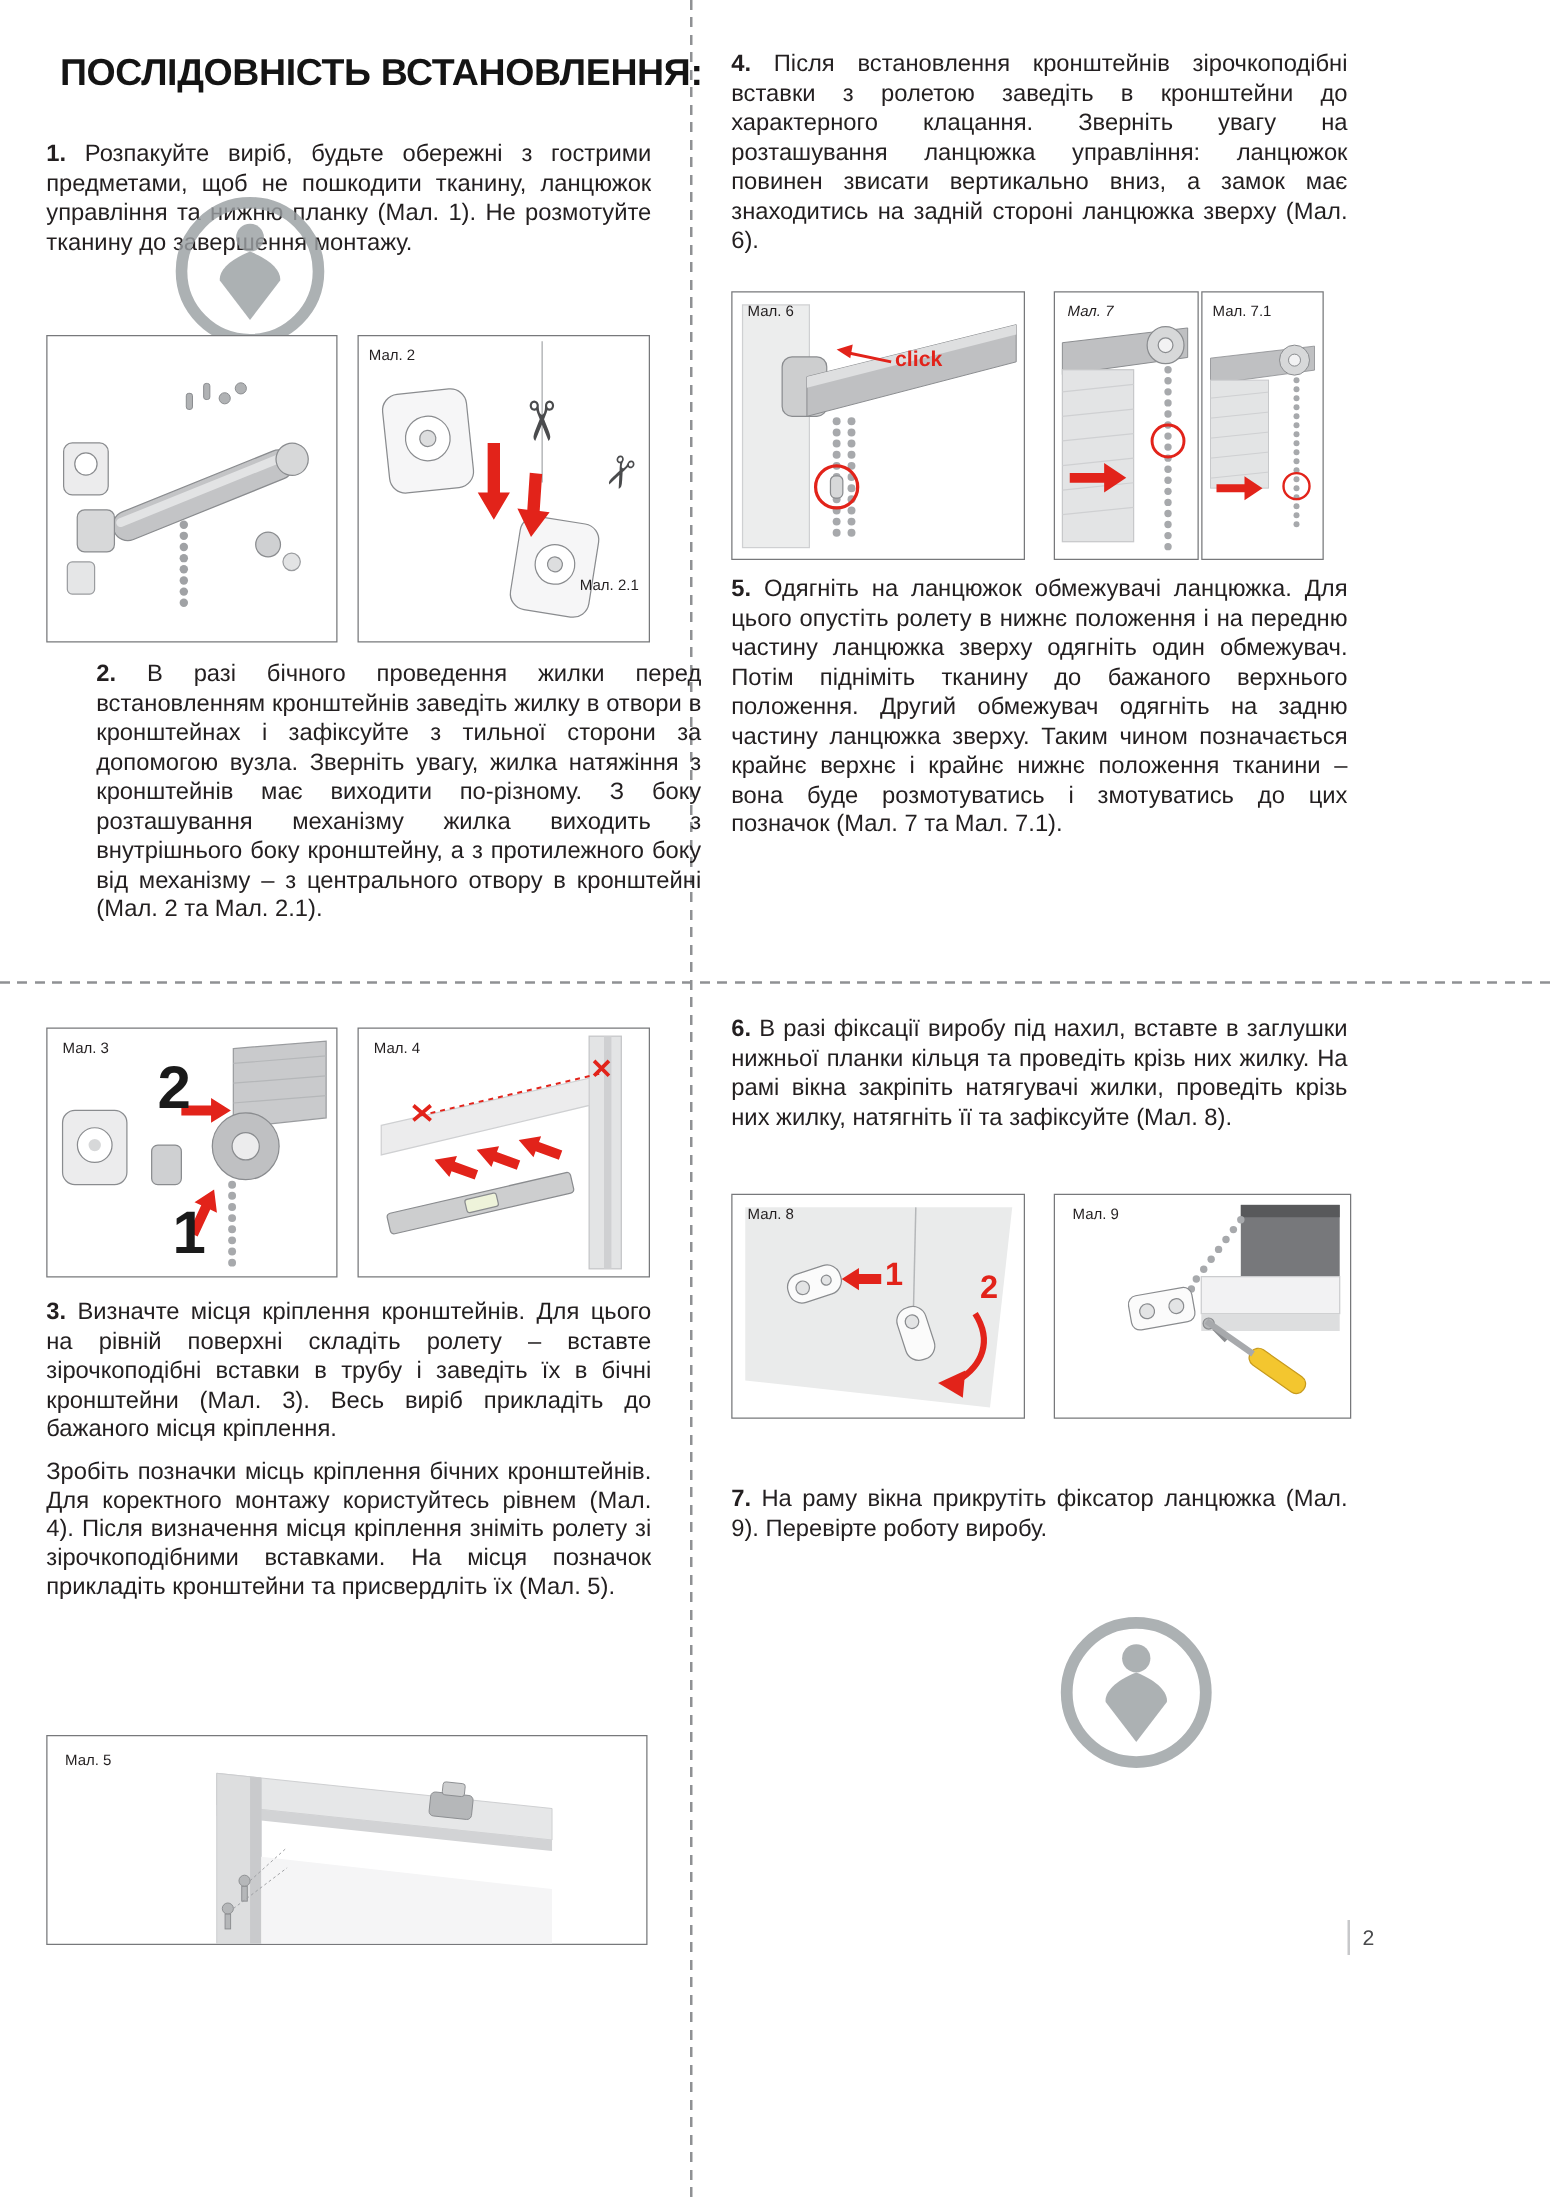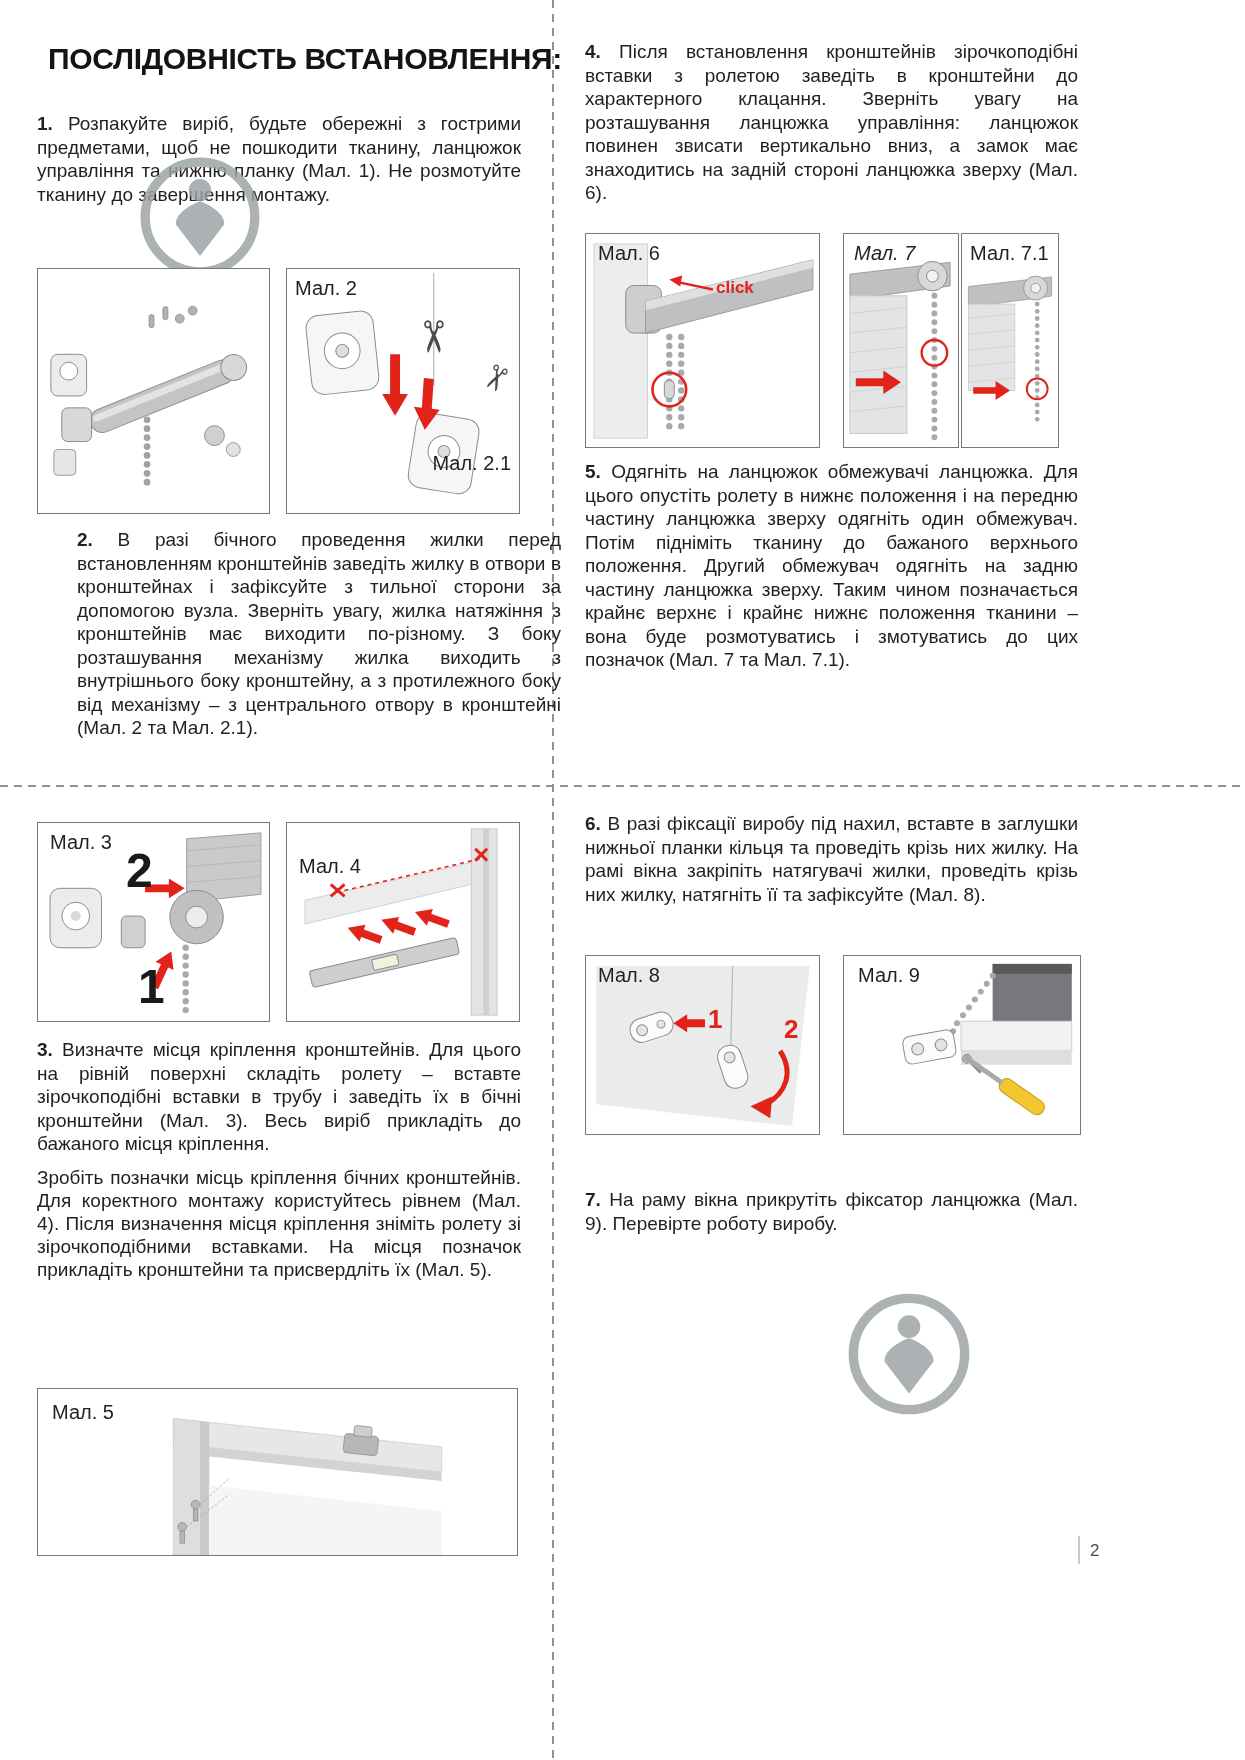--- a/index.html
+++ b/index.html
@@ -13,21 +13,21 @@
     font-size:30px; font-weight:800; letter-spacing:-0.3px; color:#141414;
     white-space:nowrap;
   }
   .step {
     position:absolute; font-size:19px; line-height:23.5px;
     text-align:justify; color:#231f20;
   }
   .step b { font-weight:bold; }
   .figbox { position:absolute; border:1px solid #77787b; background:#ffffff; }
   .figbox svg.ill { position:absolute; left:0; top:0; width:100%; height:100%; }
-  .figlabel { position:absolute; font-size:20px; color:#231f20; z-index:2; white-space:nowrap; }
+  .figlabel { position:absolute; font-size:12px; color:#231f20; z-index:2; white-space:nowrap; }
   .bigmark { position:absolute; font-size:48px; font-weight:700; color:#1a1a1a; line-height:1; z-index:2; }
   .redmark { position:absolute; font-size:26px; font-weight:700; color:#e2231a; line-height:1; z-index:2; }
   .clicklabel { position:absolute; font-size:17px; font-weight:700; color:#e2231a; z-index:2; }
   .vdash {
     position:absolute; left:552px; top:0; width:2px; height:1760px;
     background-image:repeating-linear-gradient(to bottom,#8f9194 0 8px,transparent 8px 14px);
   }
   .hdash {
     position:absolute; left:0; top:785px; width:1245px; height:2px;
     background-image:repeating-linear-gradient(to right,#8f9194 0 8px,transparent 8px 14px);
@@ -256,21 +256,21 @@
     <g transform="translate(128 66)">
       <polygon points="-20,-4 4,-4 4,-10 20,0 4,10 4,4 -20,4" fill="#e2231a"></polygon>
     </g>
     <g transform="translate(126 148) rotate(-65)">
       <polygon points="-20,-4 4,-4 4,-10 20,0 4,10 4,4 -20,4" fill="#e2231a"></polygon>
     </g>
   </svg>
 </div>
 
 <div class="figbox" style="left:286px; top:822px; width:234px; height:200px;">
-  <span class="figlabel" style="left:12px; top:8px;margin-top:24px;">Мал. 4</span>
+  <span class="figlabel" style="left:12px; top:8px;">Мал. 4</span>
   <svg class="ill" viewBox="0 0 234 200">
     <rect x="186" y="6" width="26" height="188" fill="#e3e4e5" stroke="#c4c5c7"></rect>
     <rect x="198" y="6" width="6" height="188" fill="#cfd0d2"></rect>
     <polygon points="18,78 186,40 186,62 18,102" fill="#ececed" stroke="#cfd0d2"></polygon>
     <g transform="rotate(-13 100 140)">
       <rect x="22" y="132" width="152" height="17" rx="3" fill="#cdcecf" stroke="#8a8c8f"></rect>
       <rect x="86" y="135" width="26" height="11" rx="2" fill="#eef3da" stroke="#8a8c8f"></rect>
     </g>
     <line x1="50" y1="70" x2="196" y2="36" stroke="#e2231a" stroke-width="1.6" stroke-dasharray="4 4"></line>
     <g stroke="#e2231a" stroke-width="3">

